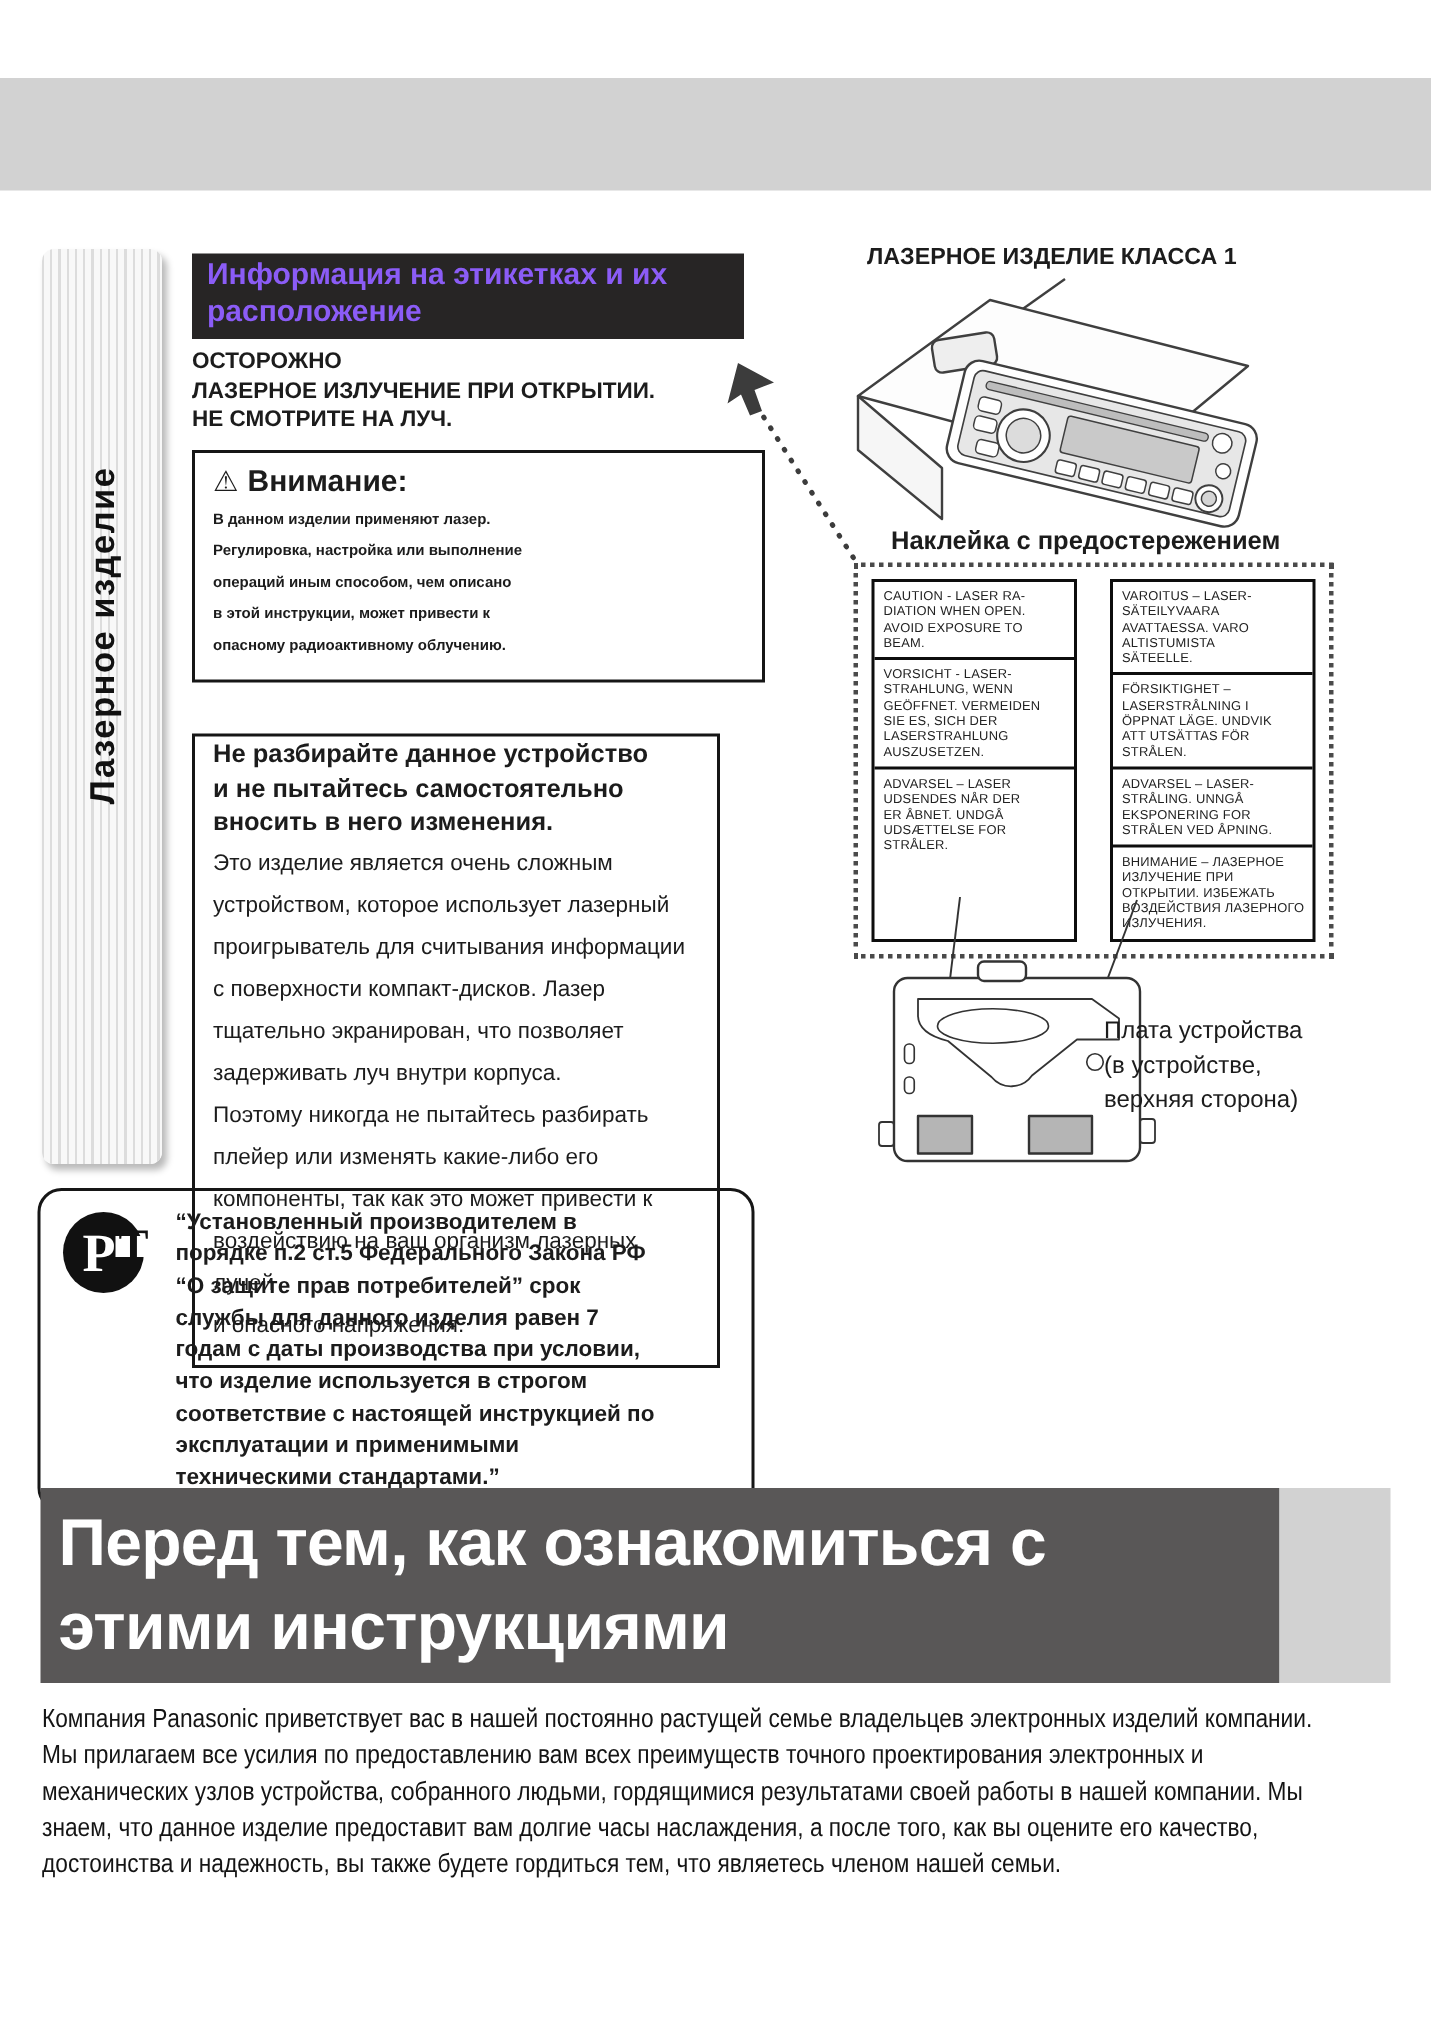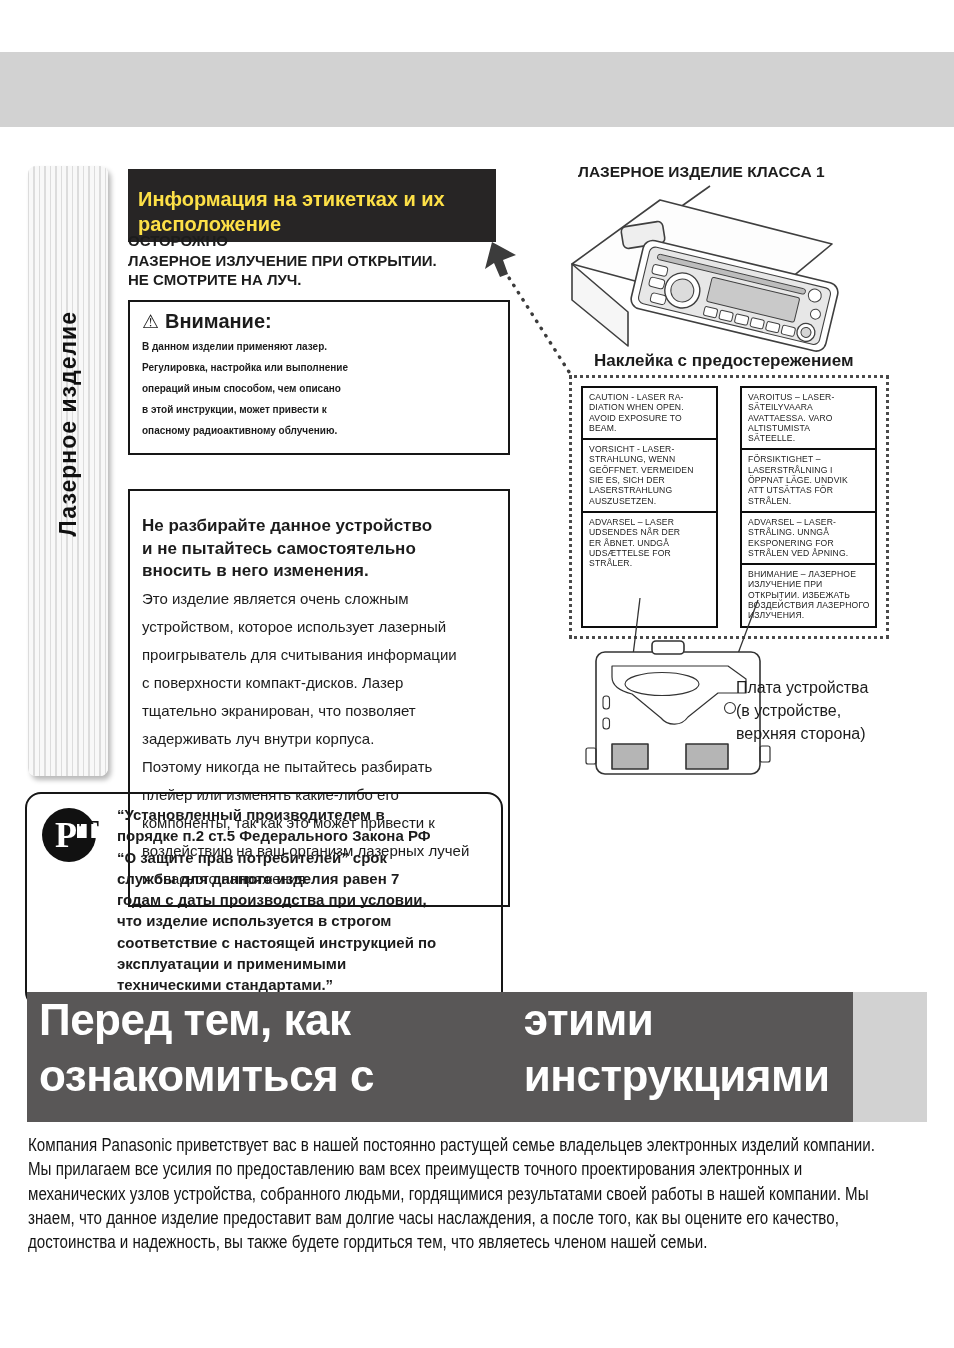--- a/index.html
+++ b/index.html
@@ -18,36 +18,36 @@
     background:repeating-linear-gradient(to right,#dcdcdc 0 1.5px,#f8f8f8 1.5px 5.5px);
     border-radius:8px; box-shadow:3px 4px 5px rgba(0,0,0,.28);
     display:flex; align-items:center; justify-content:center; padding-bottom:95px;
   }
   .side-tab span {
     writing-mode:vertical-rl; transform:rotate(180deg);
     font-size:23px; font-weight:bold; letter-spacing:1px; color:#111;
   }
 
   .section-header {
-    left:128px; top:169px; width:368px; background:#272525; color:#fde047;
-    font-size:20px; font-weight:bold; line-height:25px; padding:18px 10px 5px 10px;
+    left:128px; top:169px; width:368px; background:#272525; color:#8b5cf6;
+    font-size:20px; font-weight:bold; line-height:25px; padding:2px 10px 5px 10px;
     white-space:pre-line;
   }
   .laser-warning { left:128px; top:231px; width:390px; font-size:15px; font-weight:bold; line-height:19.5px; }
   .laser-warning span { display:block; }
 
   .attention-box {
     left:128px; top:300px; width:382px; border:2.5px solid #161616; padding:8px 12px 12px 12px;
   }
   .attention-title { font-size:20px; font-weight:bold; margin-bottom:3px; }
   .attention-title .tri { font-size:19px; margin-right:6px; font-family:"DejaVu Sans", sans-serif; }
   .attention-body { font-size:10px; font-weight:bold; line-height:21px; white-space:pre-line; }
 
   .disassembly-box {
-    left:128px; top:489px; width:382px; border:2.5px solid #161616; padding:24px 12px 12px 12px;
+    left:128px; top:489px; width:352px; border:2.5px solid #161616; padding:1px 12px 12px 12px;
   }
   .disassembly-title { font-size:17px; font-weight:bold; line-height:22.5px; white-space:pre-line; margin-bottom:2px; }
   .disassembly-body { font-size:15px; line-height:28px; white-space:pre-line; }
 
   .rst-box {
     left:25px; top:792px; width:478px; border:2.5px solid #161616; border-radius:16px;
     padding:10px 12px 10px 90px; min-height:193px;
   }
   .rst-logo { position:absolute; left:12px; top:8px; width:66px; height:66px; }
   .rst-text { font-size:15px; font-weight:bold; line-height:21.3px; white-space:pre-line; }
@@ -63,21 +63,21 @@
   .label-cell {
     font-size:8.6px; line-height:10.3px; letter-spacing:.15px; color:#222;
     padding:4px 5px 5px 6px; white-space:pre-line; border-top:2px solid #0d0d0d;
   }
   .label-cell:first-child { border-top:none; }
 
   .board-caption { left:736px; top:676px; font-size:16px; line-height:23px; white-space:pre-line; }
 
   .banner {
     left:27px; top:992px; width:826px; height:130px; background:#595757; color:#fff;
-    display:flex; flex-direction:row; justify-content:center; padding-left:12px;
+    display:flex; flex-direction:column; justify-content:center; padding-left:12px;
   }
   .banner div { font-size:44px; font-weight:bold; line-height:56px; letter-spacing:-0.5px; }
   .banner-side { left:853px; top:992px; width:74px; height:130px; background:#d2d2d2; }
 
   .intro {
     left:28px; top:1133px; width:1060px; font-size:17.5px; line-height:24.3px;
     white-space:pre-line; transform:scaleX(0.865); transform-origin:left top; color:#141414;
   }
 
   svg { display:block; }

